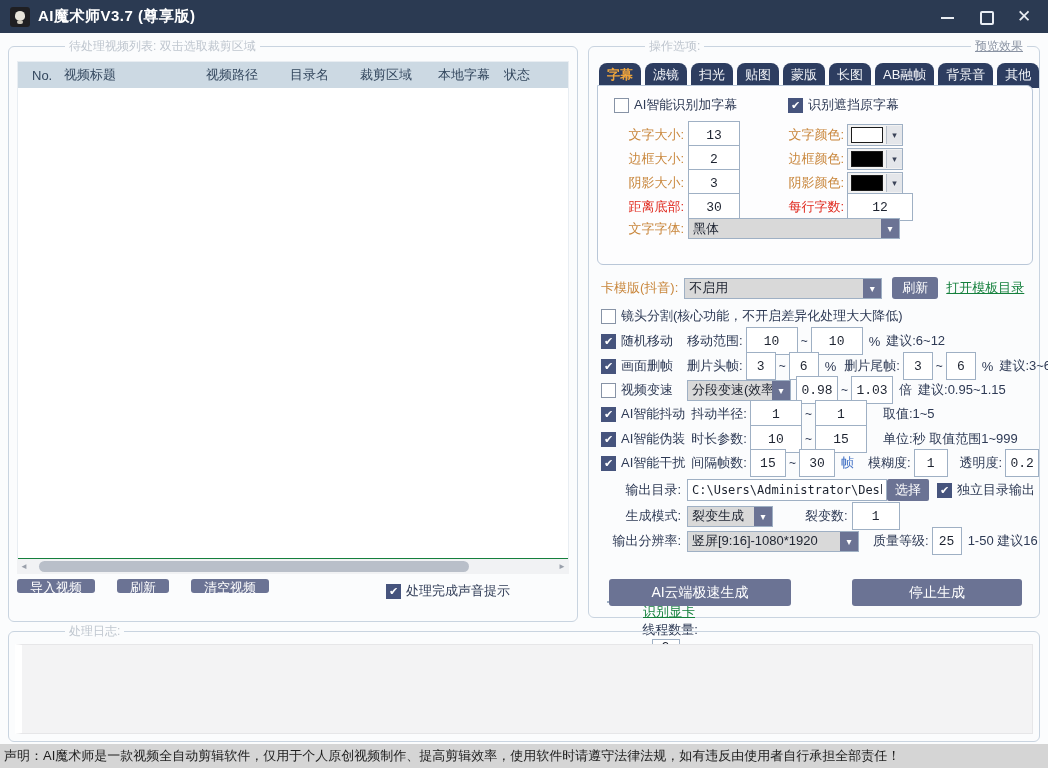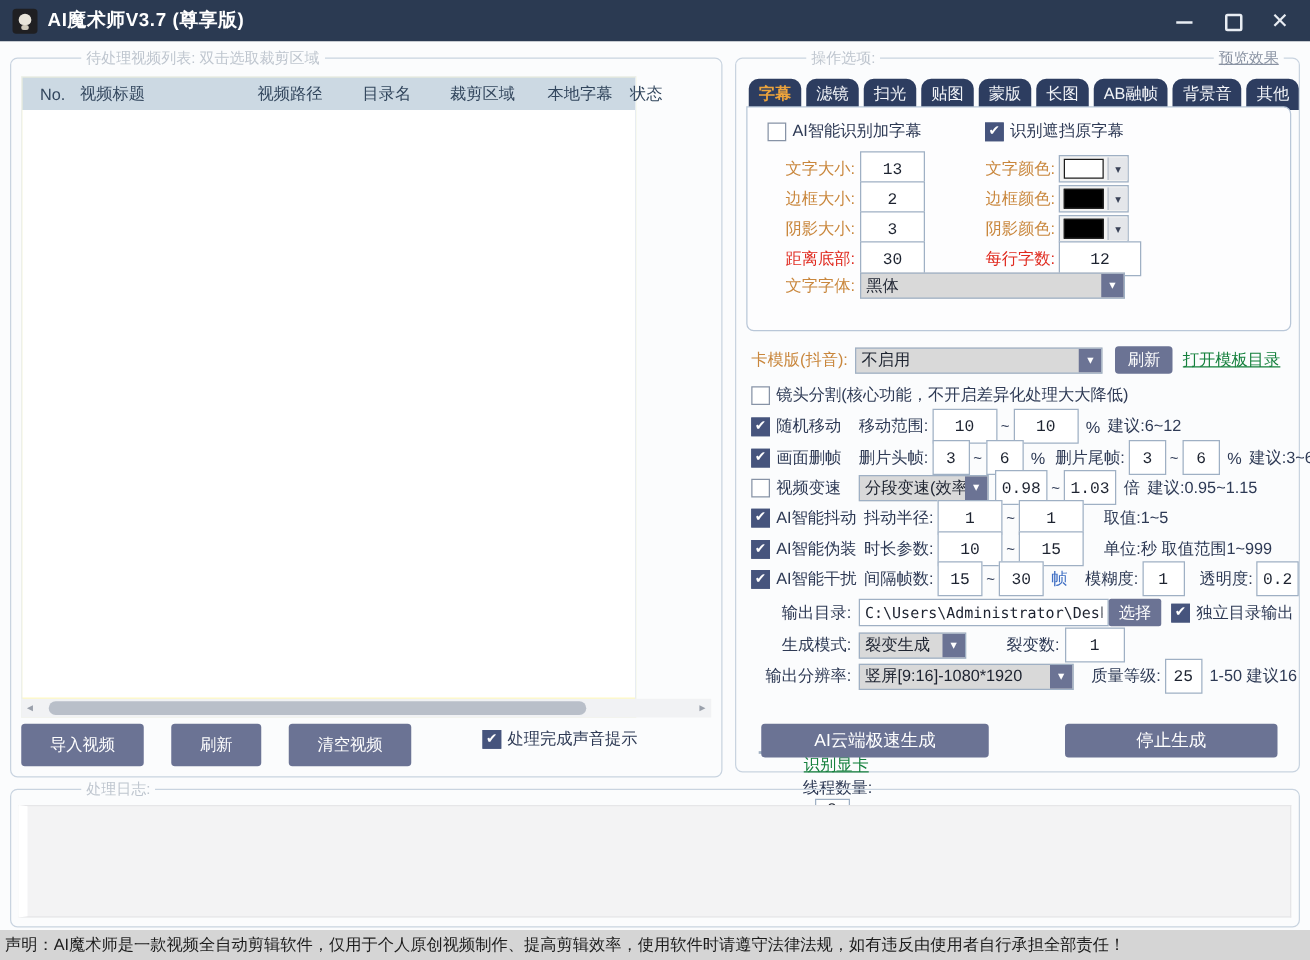--- a/index.html
+++ b/index.html
@@ -15,37 +15,37 @@
   .win-btn{width:16px;height:16px;position:relative;cursor:default;}
   .win-min::after{content:"";position:absolute;left:1px;top:8px;width:13px;height:2px;background:#e9edf3;}
   .win-max::after{content:"";position:absolute;left:2px;top:2px;width:10px;height:10px;border:2px solid #e9edf3;border-radius:2px;}
   .win-close{color:#e9edf3;font-size:17px;line-height:16px;text-align:center;}
   
   .groupbox{position:absolute;border:1px solid #c9d4e0;border-radius:6px;box-sizing:border-box;}
   .legend{position:absolute;top:-9px;left:12px;background:#fbfcfd;padding:0 4px;font-size:12px;color:#bfc6cf;white-space:nowrap;margin-left:44px;}
   .legend-link{position:absolute;top:-9px;right:12px;background:#fbfcfd;padding:0 4px;font-size:12px;color:#8a93a3;text-decoration:underline;white-space:nowrap;cursor:pointer;}
   
   .panel-left{left:8px;top:46px;width:570px;height:576px;}
-  .tablewrap{position:absolute;left:8px;top:14px;width:492px;height:513px;border:1px solid #e8edf2;box-sizing:border-box;background:#fef9c3;}
+  .tablewrap{position:absolute;left:8px;top:14px;width:552px;height:513px;border:1px solid #e8edf2;box-sizing:border-box;background:#15803d;}
   .thead{display:flex;height:26px;background:#ccd9e3;align-items:center;}
   .hdr-cell{font-size:13px;color:#33475e;box-sizing:border-box;flex:0 0 auto;}
   .hdr-cell:nth-child(1){width:46px;padding-left:14px;}
   .hdr-cell:nth-child(2){width:142px;}
   .hdr-cell:nth-child(3){width:84px;}
   .hdr-cell:nth-child(4){width:70px;}
   .hdr-cell:nth-child(5){width:78px;}
   .hdr-cell:nth-child(6){width:66px;font-family:Liberation Serif, serif;}
   .hdr-cell:nth-child(7){width:50px;}
   .tbody{height:470px;background:#ffffff;}
   .hscroll{position:absolute;left:8px;top:512px;width:552px;height:15px;background:#f1f2f4;display:flex;align-items:center;}
   .scroll-arrow{width:14px;text-align:center;font-size:8px;color:#9aa0ab;flex:0 0 auto;}
   .scroll-thumb{height:11px;width:430px;margin-left:8px;background:#b9bfc9;border-radius:6px;}
   .btnrow{position:absolute;left:8px;top:532px;width:552px;display:flex;align-items:center;}
-  .btn{background:#6b7394;color:#ffffff;font-size:13px;border:none;border-radius:3px;height:34px;
-    padding:0 23px;margin-right:22px;font-family:inherit;cursor:pointer;}
+  .btn{background:#6b7394;color:#ffffff;font-size:13px;border:none;border-radius:3px;height:14px;
+    padding:0 13px;margin-right:22px;font-family:inherit;cursor:pointer;}
   
   .cb{width:15px;height:15px;box-sizing:border-box;border:1px solid #8793a6;background:#ffffff;
     display:inline-flex;align-items:center;justify-content:center;flex:0 0 auto;cursor:pointer;}
   .cb.checked{background:#46547d;border-color:#46547d;}
   .cb .cb-mark{color:#ffffff;font-size:11px;line-height:1;}
   .cb-label{font-size:13px;color:#2e3a55;margin-left:5px;white-space:nowrap;}
   .soundcb{position:absolute;left:377px;top:535px;display:flex;align-items:center;}
   
   .panel-right{left:588px;top:46px;width:452px;height:572px;}
   .tabsrow{position:absolute;left:10px;top:16px;display:flex;gap:4px;}

